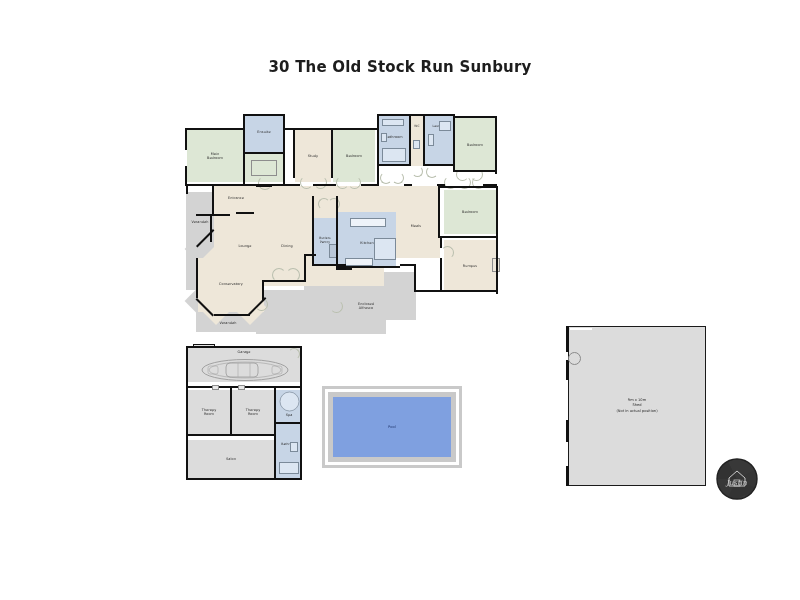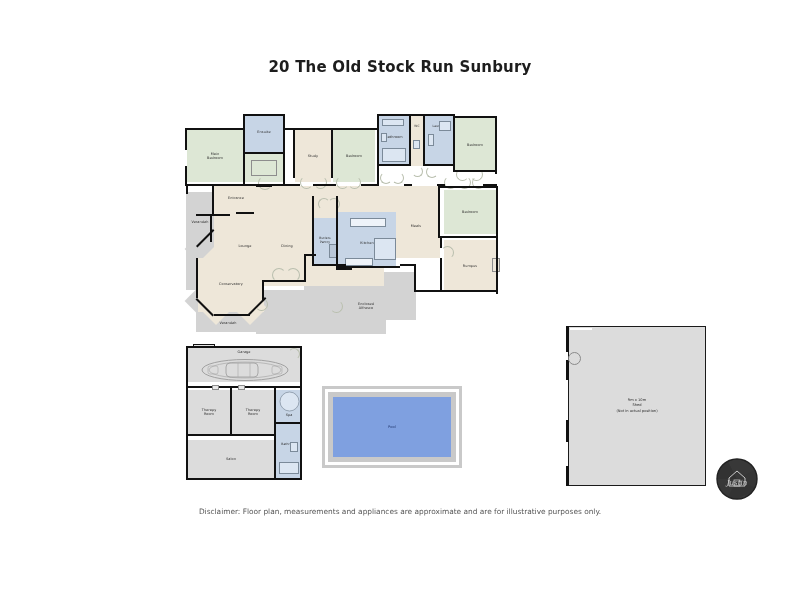--- a/index.html
+++ b/index.html
@@ -74,21 +74,21 @@
   
   .logo{
     position:absolute;left:706px;top:458px;width:62px;height:42px;
   }
 </style>
 </head>
 <body>
 
 <div id="page">
 
-  <div class="title">20 The Old Stock Run Sunbury</div>
+  <div class="title">30 The Old Stock Run Sunbury</div>
 
   <div class="plan">
 
     <div class="rm f-grey" style="left:186px;top:192px;width:28px;height:60px;">
       <div class="lbl">Verandah</div>
     </div>
 
     <div class="f-grey" style="position:absolute;left:186px;top:248px;width:22px;height:42px;"></div>
     <div class="f-grey" style="position:absolute;left:190px;top:236px;width:26px;height:26px;transform:rotate(45deg);"></div>
     <div class="f-grey" style="position:absolute;left:190px;top:288px;width:26px;height:26px;transform:rotate(45deg);"></div>
@@ -353,21 +353,20 @@
     </div>
     <div class="w" style="left:566px;top:326px;width:3px;height:26px;"></div>
     <div class="w" style="left:566px;top:360px;width:3px;height:20px;"></div>
     <div class="w" style="left:566px;top:420px;width:3px;height:22px;"></div>
     <div class="w" style="left:566px;top:466px;width:3px;height:20px;"></div>
     <div style="position:absolute;left:570px;top:328px;width:22px;height:2px;background:#ffffff;"></div>
     <div class="arc" style="left:568px;top:352px;width:13px;height:13px;border-top-color:transparent;border-left-color:transparent;border-color:#8a8a8a;"></div>
 
   </div>
 
-  <div class="disc disc1">Disclaimer: Floor plan, measurements and appliances are approximate and are for illustrative purposes only.</div>
 
   <svg class="logo" viewBox="0 0 62 42">
     <defs>
       <clipPath id="cl">
           <circle cx="31" cy="21" r="20"></circle>
         </clipPath>
     </defs>
     <circle cx="31" cy="21" r="20" fill="#3a3a3a"></circle>
     <g clip-path="url(#cl)" opacity="0.55">
       <polygon points="31,1 51,11 51,21 31,21" fill="#2b2b2b"></polygon>

